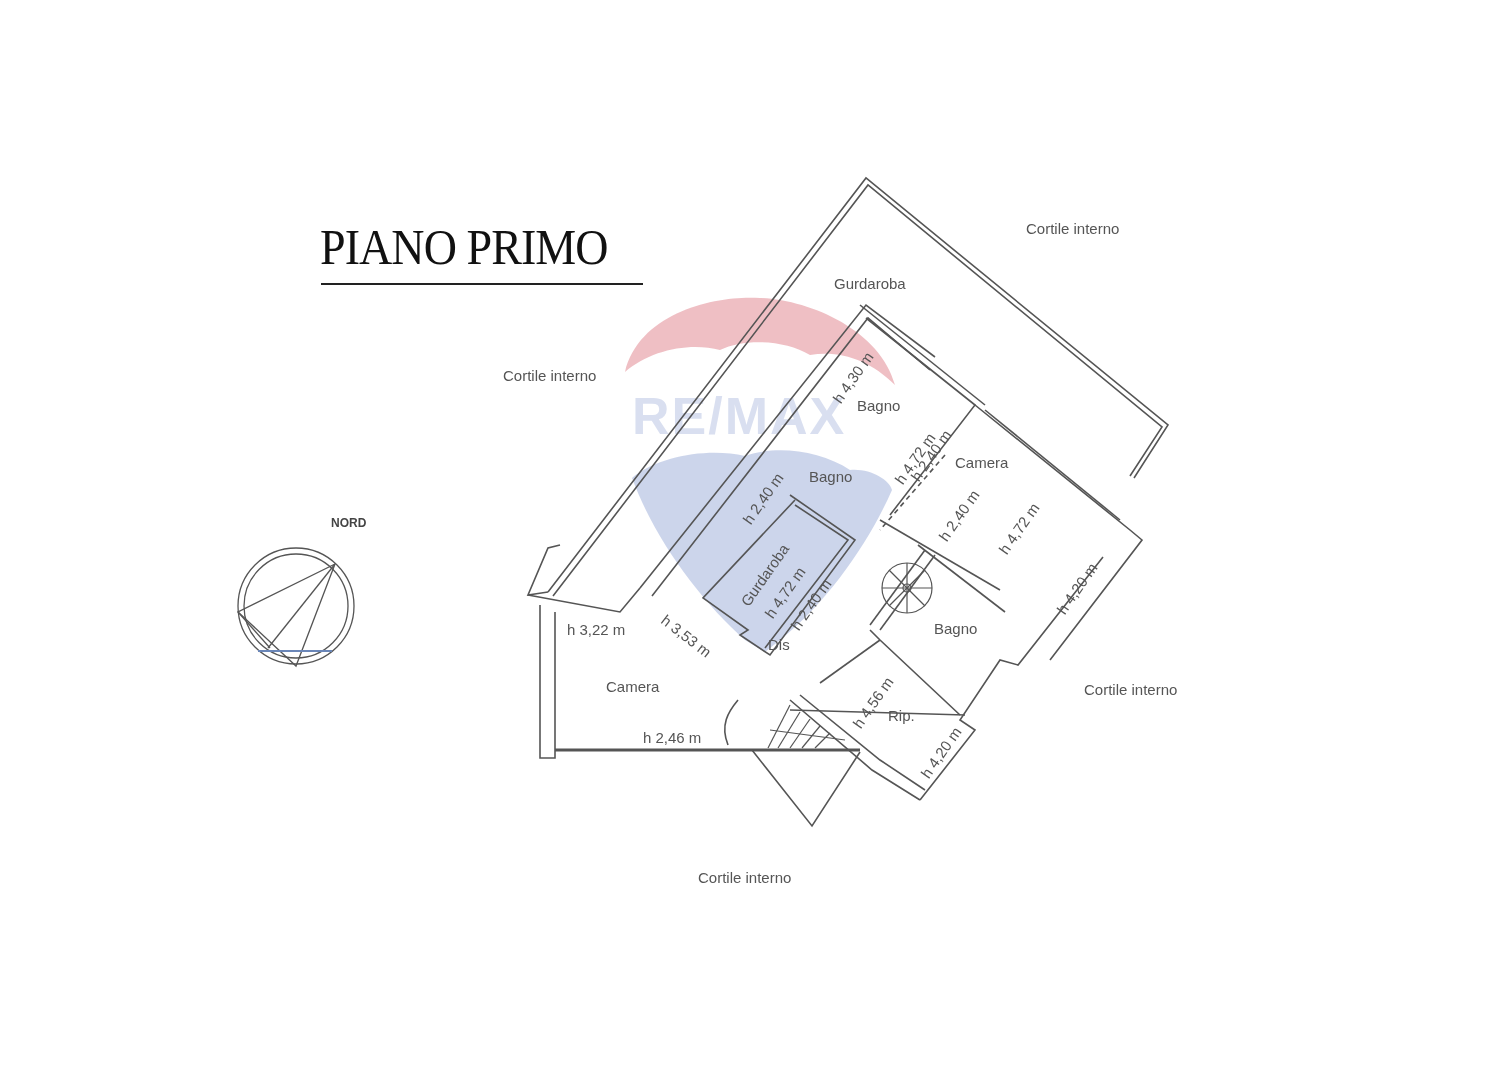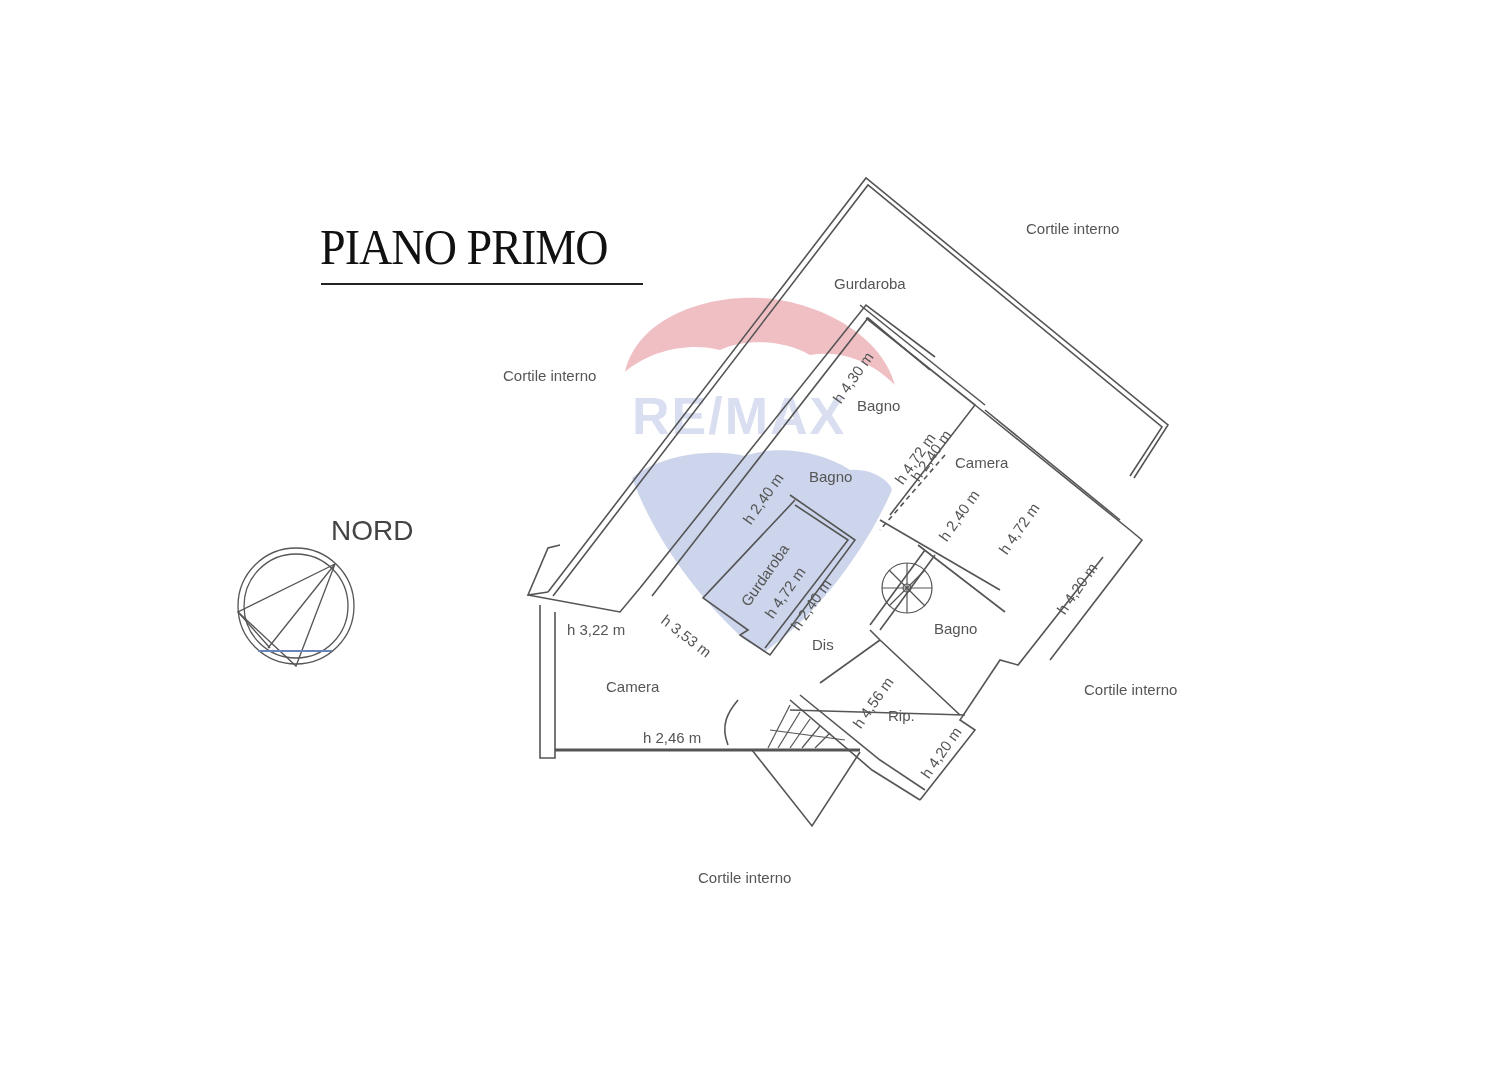--- a/index.html
+++ b/index.html
@@ -7,21 +7,21 @@
            font-family: "Liberation Sans", sans-serif; color: #555; }
     .canvas { position: absolute; left: 0; top: 0; width: 1500px; height: 1065px; }
     svg.plan { position: absolute; left: 0; top: 0; }
     .title {
       position: absolute; left: 320px; top: 222px;
       font-family: "Liberation Serif", serif; font-size: 50px; color: #111;
       letter-spacing: -1px; line-height: 1; transform: scaleX(0.92); transform-origin: left top;
     }
     .title-underline { position: absolute; left: 321px; top: 283px; width: 322px; height: 2px; background: #222; }
     .lbl { position: absolute; font-size: 15px; color: #555; white-space: nowrap; line-height: 1; }
-    .lbl.big { font-size: 28px; color: #444; }
+    .lbl.big { font-size: 12px; color: #444; font-weight: bold; }
     .rot { transform-origin: left top; }
     .watermark { position: absolute; left: 0; top: 0; pointer-events: none; }
     .wm-text { position: absolute; left: 632px; top: 386px; font-size: 52px; font-weight: bold;
                color: rgba(120,140,200,0.28); letter-spacing: 2px; font-family: "Liberation Sans", sans-serif; }
   </style>
 </head>
 <body>
 
 <div class="canvas">
 
@@ -110,21 +110,21 @@
   <div class="lbl" style="left:1026px; top:221px;">Cortile interno</div>
   <div class="lbl" style="left:503px; top:368px;">Cortile interno</div>
   <div class="lbl" style="left:1084px; top:682px;">Cortile interno</div>
   <div class="lbl" style="left:698px; top:870px;">Cortile interno</div>
 
   <div class="lbl" style="left:834px; top:276px;">Gurdaroba</div>
   <div class="lbl" style="left:857px; top:398px;">Bagno</div>
   <div class="lbl" style="left:809px; top:469px;">Bagno</div>
   <div class="lbl" style="left:955px; top:455px;">Camera</div>
   <div class="lbl rot" style="left:738px; top:600px; transform: rotate(-55deg);">Gurdaroba</div>
-  <div class="lbl" style="left:812px; top:637px;">Dis</div>
+  <div class="lbl" style="left:768px; top:637px;">Dis</div>
   <div class="lbl" style="left:934px; top:621px;">Bagno</div>
   <div class="lbl" style="left:606px; top:679px;">Camera</div>
   <div class="lbl" style="left:888px; top:708px;text-align:center;">Rip.</div>
 
   <div class="lbl rot" style="left:830px; top:397px; transform: rotate(-55deg);">h 4,30 m</div>
   <div class="lbl rot" style="left:892px; top:478px; transform: rotate(-55deg);">h 4,72 m</div>
   <div class="lbl rot" style="left:908px; top:475px; transform: rotate(-55deg);">h 2,40 m</div>
   <div class="lbl rot" style="left:740px; top:518px; transform: rotate(-55deg);">h 2,40 m</div>
   <div class="lbl rot" style="left:762px; top:612px; transform: rotate(-55deg);">h 4,72 m</div>
   <div class="lbl rot" style="left:788px; top:624px; transform: rotate(-55deg);">h 2,40 m</div>

